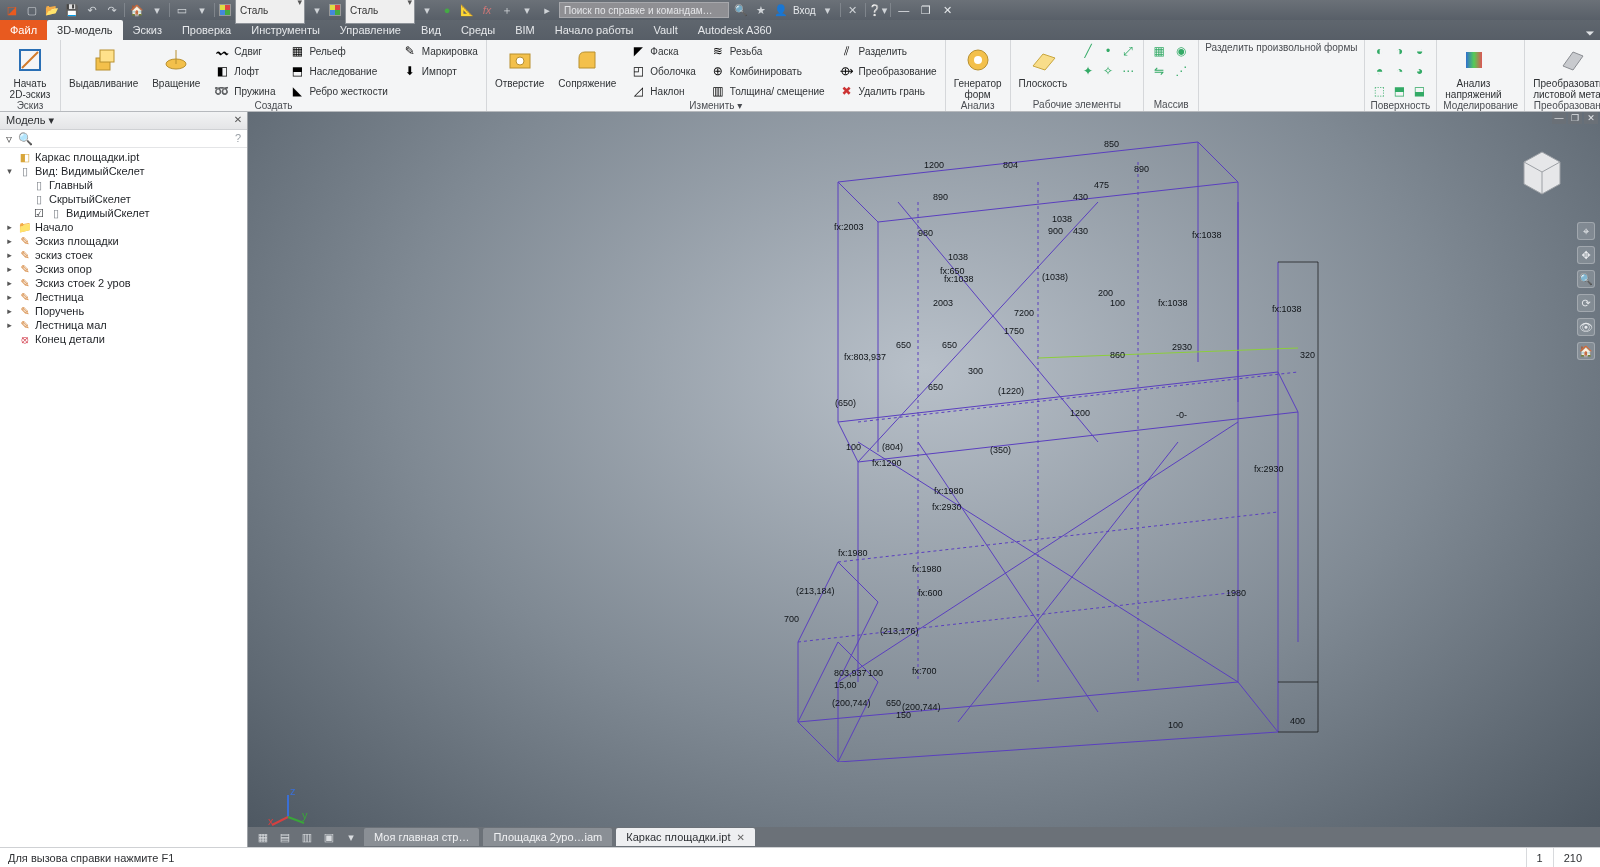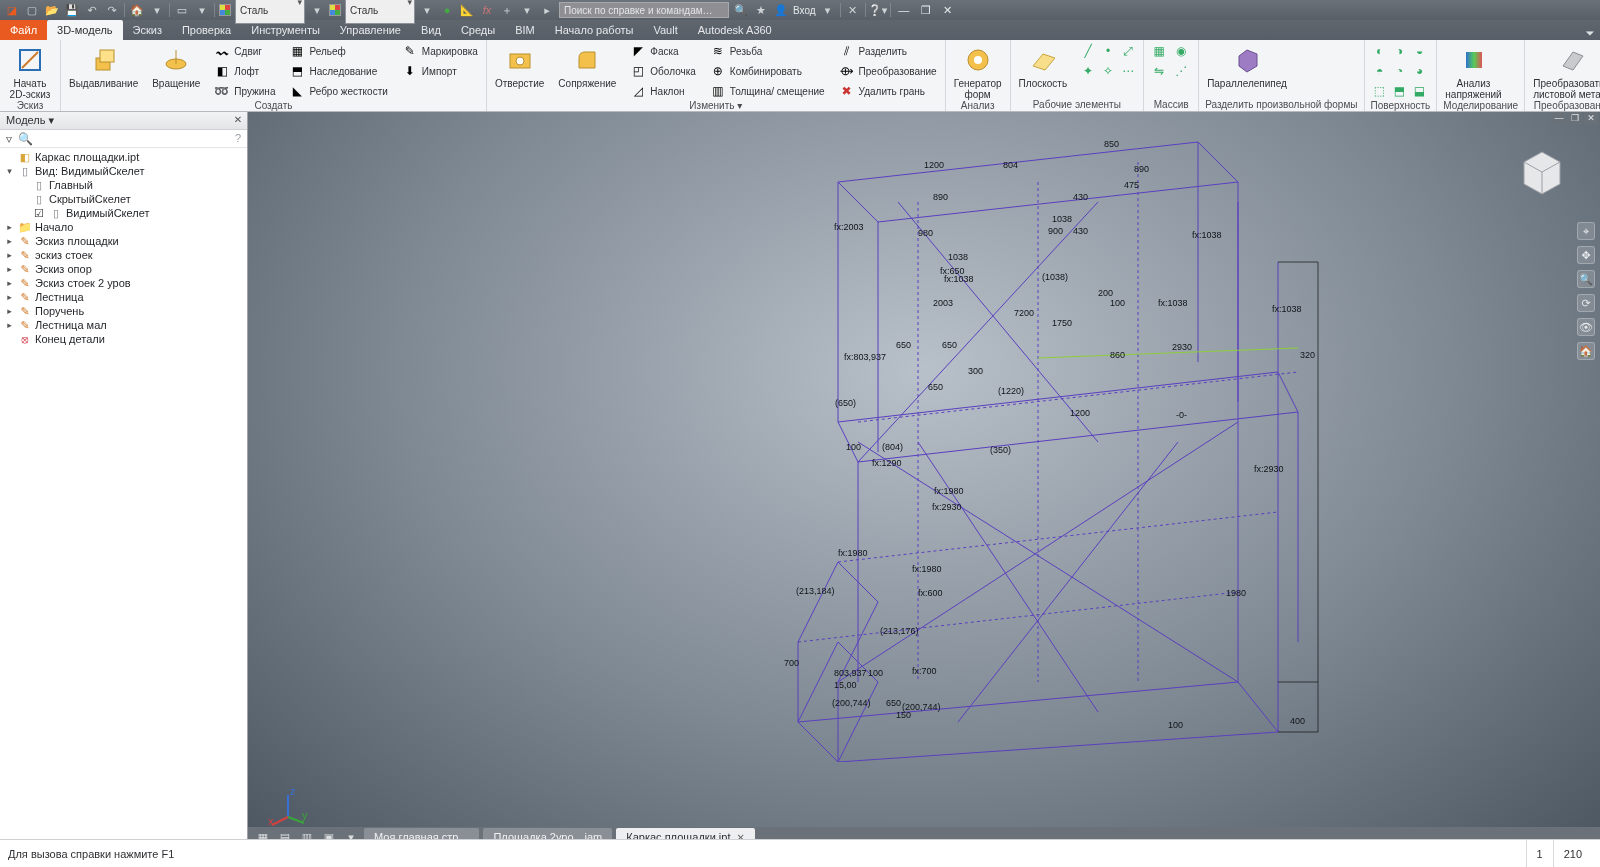--- a/index.html
+++ b/index.html
@@ -64,21 +64,21 @@
 
 .wf{position:absolute;left:290px;top:10px;width:830px;height:640px}
 .dim-label{position:absolute;font-size:9px;color:#101418;white-space:nowrap}
 
 
 .doc-tabs{position:absolute;left:248px;right:0;bottom:20px;height:20px;background:#6b7178;display:flex;align-items:center;gap:4px;padding:0 6px;color:#e6e8eb}
 .doc-tabs .vbtn{width:18px;height:16px;display:flex;align-items:center;justify-content:center;color:#d9dcdf;cursor:pointer;font-size:11px}
 .doc-tab{height:18px;padding:0 10px;background:#8a8f95;color:#f1f2f4;display:flex;align-items:center;gap:6px;cursor:pointer;font-size:10px;border-radius:2px 2px 0 0}
 .doc-tab.active{background:#eeeff1;color:#2c2f33}
 .doc-tab .x{font-size:10px;color:#666}
-.statusbar{position:absolute;left:0;right:0;bottom:0;height:28px;background:#fff;border-top:1px solid #cfd1d4;display:flex;align-items:center;padding:0 8px;font-size:10.5px;color:#2e3033}
+.statusbar{position:absolute;left:0;right:0;bottom:0;height:20px;background:#fff;border-top:1px solid #cfd1d4;display:flex;align-items:center;padding:0 8px;font-size:10.5px;color:#2e3033}
 .statusbar .sp{flex:1}
 .statusbar .cell{padding:0 10px;border-left:1px solid #d8dadd;height:100%;display:flex;align-items:center}
 </style>
 </head>
 <body>
 
 <div class="titlebar">
   <span class="qa-btn" style="color:#e85a1f">◪</span>
   <span class="qa-btn">▢</span>
   <span class="qa-btn">📂</span>
@@ -328,30 +328,20 @@
         <span class="cell">▦</span>
           <span class="cell">◉</span>
         <span class="cell">⇋</span>
           <span class="cell">⋰</span>
       </div>
     </div>
     <div class="caption">Массив</div>
   </div>
 
   <div class="rgroup">
-    <div class="items">
-        <div class="big-btn">
-          <span class="ic">
-            <svg width="28" height="28">
-              <path d="M6 10 L14 4 L24 8 L24 20 L14 26 L6 20 Z" fill="#9d7cc4" stroke="#6a4f90"></path>
-            </svg>
-          </span>
-          <span class="lbl">Параллелепипед</span>
-        </div>
-      </div>
     <div class="caption">Разделить произвольной формы</div>
   </div>
 
   <div class="rgroup">
     <div class="items">
       <div class="grid3">
         <span class="cell">◐</span>
           <span class="cell">◑</span>
           <span class="cell">◒</span>
         <span class="cell">◓</span>
@@ -527,40 +517,40 @@
         <g stroke="#111" stroke-width="0.7" fill="none">
           <path d="M740 610 L780 610 L780 560 M740 560 L780 560"></path>
           <path d="M740 140 L780 140 M780 140 L780 560"></path>
         </g>
       </svg>
       <div id="dims">
           <span class="dim-label" style="left: 566px; top: 17px;">850</span>
           <span class="dim-label" style="left: 386px; top: 38px;">1200</span>
           <span class="dim-label" style="left: 465px; top: 38px;">804</span>
           <span class="dim-label" style="left: 596px; top: 42px;">890</span>
-          <span class="dim-label" style="left: 586px; top: 58px;">475</span>
+          <span class="dim-label" style="left: 556px; top: 58px;">475</span>
           <span class="dim-label" style="left: 510px; top: 56px; margin-top: 48px;">900</span>
           <span class="dim-label" style="left: 395px; top: 70px;">890</span>
           <span class="dim-label" style="left: 535px; top: 70px;">430</span>
           <span class="dim-label" style="left: 514px; top: 92px;">1038</span>
           <span class="dim-label" style="left: 296px; top: 100px;">fx:2003</span>
           <span class="dim-label" style="left: 380px; top: 106px;">980</span>
           <span class="dim-label" style="left: 535px; top: 104px;">430</span>
           <span class="dim-label" style="left: 410px; top: 130px;">1038</span>
           <span class="dim-label" style="left: 654px; top: 108px;">fx:1038</span>
           <span class="dim-label" style="left: 406px; top: 152px;">fx:1038</span>
           <span class="dim-label" style="left: 402px; top: 144px;">fx:650</span>
           <span class="dim-label" style="left: 504px; top: 150px;">(1038)</span>
           <span class="dim-label" style="left: 560px; top: 166px;">200</span>
           <span class="dim-label" style="left: 395px; top: 176px;">2003</span>
           <span class="dim-label" style="left: 572px; top: 176px;">100</span>
           <span class="dim-label" style="left: 620px; top: 176px;">fx:1038</span>
           <span class="dim-label" style="left: 734px; top: 182px;">fx:1038</span>
           <span class="dim-label" style="left: 476px; top: 186px;">7200</span>
-          <span class="dim-label" style="left: 466px; top: 196px; margin-left: 48px;">1750</span>
+          <span class="dim-label" style="left: 466px; top: 204px;">1750</span>
           <span class="dim-label" style="left: 358px; top: 218px;">650</span>
           <span class="dim-label" style="left: 404px; top: 218px;">650</span>
           <span class="dim-label" style="left: 572px; top: 228px;">860</span>
           <span class="dim-label" style="left: 634px; top: 220px;">2930</span>
           <span class="dim-label" style="left: 762px; top: 228px;">320</span>
           <span class="dim-label" style="left: 306px; top: 230px;">fx:803,937</span>
           <span class="dim-label" style="left: 430px; top: 244px;">300</span>
           <span class="dim-label" style="left: 390px; top: 260px;">650</span>
           <span class="dim-label" style="left: 460px; top: 264px;">(1220)</span>
           <span class="dim-label" style="left: 297px; top: 276px;">(650)</span>
@@ -572,21 +562,21 @@
           <span class="dim-label" style="left: 334px; top: 336px;">fx:1290</span>
           <span class="dim-label" style="left: 396px; top: 364px;">fx:1980</span>
           <span class="dim-label" style="left: 716px; top: 342px;">fx:2930</span>
           <span class="dim-label" style="left: 394px; top: 380px;">fx:2930</span>
           <span class="dim-label" style="left: 300px; top: 426px;">fx:1980</span>
           <span class="dim-label" style="left: 374px; top: 442px;">fx:1980</span>
           <span class="dim-label" style="left: 688px; top: 466px;">1980</span>
           <span class="dim-label" style="left: 258px; top: 464px;">(213,184)</span>
           <span class="dim-label" style="left: 380px; top: 466px;">fx:600</span>
           <span class="dim-label" style="left: 342px; top: 504px;">(213,176)</span>
-          <span class="dim-label" style="left: 246px; top: 492px; margin-top: 44px;">700</span>
+          <span class="dim-label" style="left: 246px; top: 492px;">700</span>
           <span class="dim-label" style="left: 296px; top: 546px;">803,937</span>
           <span class="dim-label" style="left: 330px; top: 546px;">100</span>
           <span class="dim-label" style="left: 374px; top: 544px;">fx:700</span>
           <span class="dim-label" style="left: 296px; top: 558px;">15,00</span>
           <span class="dim-label" style="left: 294px; top: 576px;">(200,744)</span>
           <span class="dim-label" style="left: 348px; top: 576px;">650</span>
           <span class="dim-label" style="left: 358px; top: 588px;">150</span>
           <span class="dim-label" style="left: 364px; top: 580px;">(200,744)</span>
           <span class="dim-label" style="left: 630px; top: 598px;">100</span>
           <span class="dim-label" style="left: 752px; top: 594px;">400</span>

